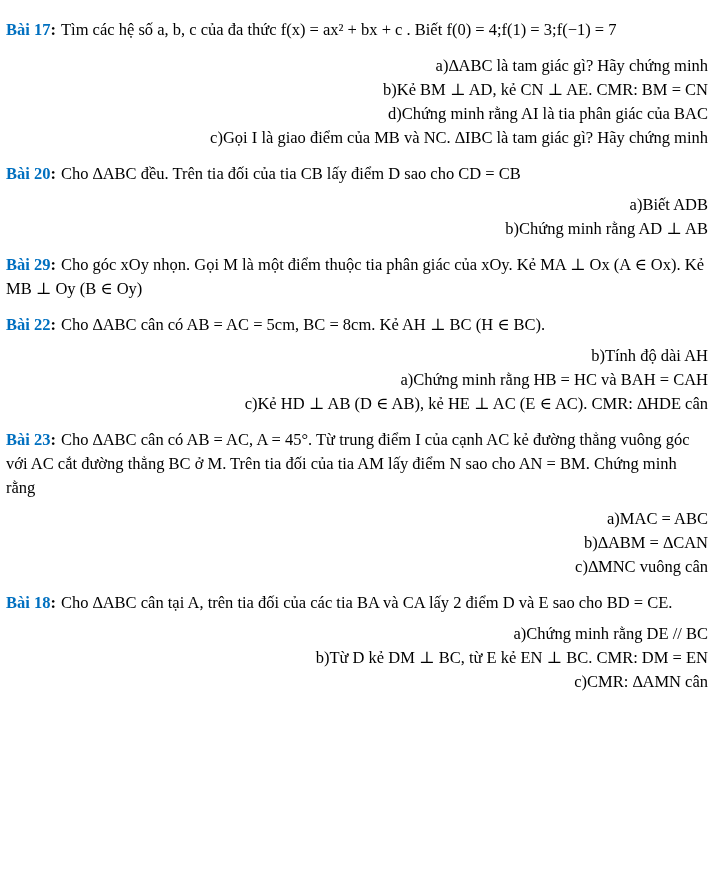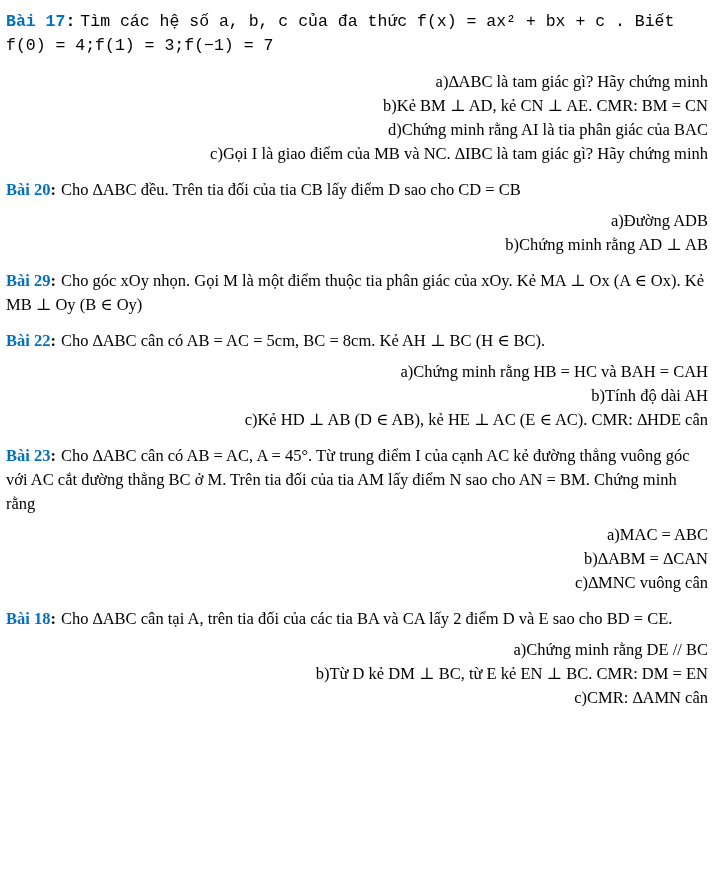--- a/index.html
+++ b/index.html
@@ -3,21 +3,21 @@
 <meta charset="utf-8">
 <style>
   html,body{margin:0;padding:0;}
   body{
     width:716px;height:880px;overflow:hidden;background:#ffffff;color:#000;
     font-family:"Liberation Serif","DejaVu Serif",serif;
     font-size:16.5px;
   }
   .page{padding:6px 8px 0 6px;}
   .problem{margin-top:12px;}
-  .problem:first-child{margin-top:4px;font-family:Liberation Mono, monospace;}
+  .problem:first-child{margin-top:12px;}
   .stmt{margin:0;line-height:24px;}
   .plabel{color:#0070C0;font-weight:bold;}
   .colon{font-weight:bold;margin-right:5px;}
   .items{margin:7px 0 0 0;text-align:right;}
   .item{line-height:24px;padding-left:30px;}
   .letter{display:inline-block;min-width:26px;}
   .frac{
     display:inline-block;vertical-align:middle;text-align:center;
     font-size:15px;line-height:1.1;margin:0 2px 4px 2px;
   }
@@ -39,34 +39,34 @@
       <div class="item"><span class="letter">a)</span><span>∆ABC là tam giác gì? Hãy chứng minh</span></div>
       <div class="item"><span class="letter">b)</span><span>Kẻ BM ⊥ AD, kẻ CN ⊥ AE. CMR: BM = CN</span></div>
       <div class="item"><span class="letter">d)</span><span>Chứng minh rằng AI là tia phân giác của BAC</span></div>
       <div class="item"><span class="letter">c)</span><span>Gọi I là giao điểm của MB và NC. ∆IBC là tam giác gì? Hãy chứng minh</span></div>
     </div>
   </section>
 
   <section class="problem">
     <p class="stmt"><b class="plabel">Bài 20</b><b class="colon">:</b><span>Cho ∆ABC đều. Trên tia đối của tia CB lấy điểm D sao cho CD = CB</span></p>
     <div class="items">
-      <div class="item"><span class="letter">a)</span><span>Đường ADB</span></div>
+      <div class="item"><span class="letter">a)</span><span>Biết ADB</span></div>
       <div class="item"><span class="letter">b)</span><span>Chứng minh rằng AD ⊥ AB</span></div>
     </div>
   </section>
 
   <section class="problem">
     <p class="stmt"><b class="plabel">Bài 29</b><b class="colon">:</b><span>Cho góc xOy nhọn. Gọi M là một điểm thuộc tia phân giác của xOy. Kẻ MA ⊥ Ox (A ∈ Ox). Kẻ MB ⊥ Oy (B ∈ Oy)</span></p>
   </section>
 
   <section class="problem">
     <p class="stmt"><b class="plabel">Bài 22</b><b class="colon">:</b><span>Cho ∆ABC cân có AB = AC = 5cm, BC = 8cm. Kẻ AH ⊥ BC (H ∈ BC).</span></p>
     <div class="items">
+      <div class="item"><span class="letter">b)</span><span>Tính độ dài AH</span></div>
       <div class="item"><span class="letter">a)</span><span>Chứng minh rằng HB = HC và BAH = CAH</span></div>
-      <div class="item"><span class="letter">b)</span><span>Tính độ dài AH</span></div>
       <div class="item"><span class="letter">c)</span><span>Kẻ HD ⊥ AB (D ∈ AB), kẻ HE ⊥ AC (E ∈ AC). CMR: ∆HDE cân</span></div>
     </div>
   </section>
 
   <section class="problem">
     <p class="stmt"><b class="plabel">Bài 23</b><b class="colon">:</b><span>Cho ∆ABC cân có AB = AC, A = 45°. Từ trung điểm I của cạnh AC kẻ đường thẳng vuông góc với AC cắt đường thẳng BC ở M. Trên tia đối của tia AM lấy điểm N sao cho AN = BM. Chứng minh rằng</span></p>
     <div class="items">
       <div class="item"><span class="letter">a)</span><span>MAC = ABC</span></div>
       <div class="item"><span class="letter">b)</span><span>∆ABM = ∆CAN</span></div>
       <div class="item"><span class="letter">c)</span><span>∆MNC vuông cân</span></div>

